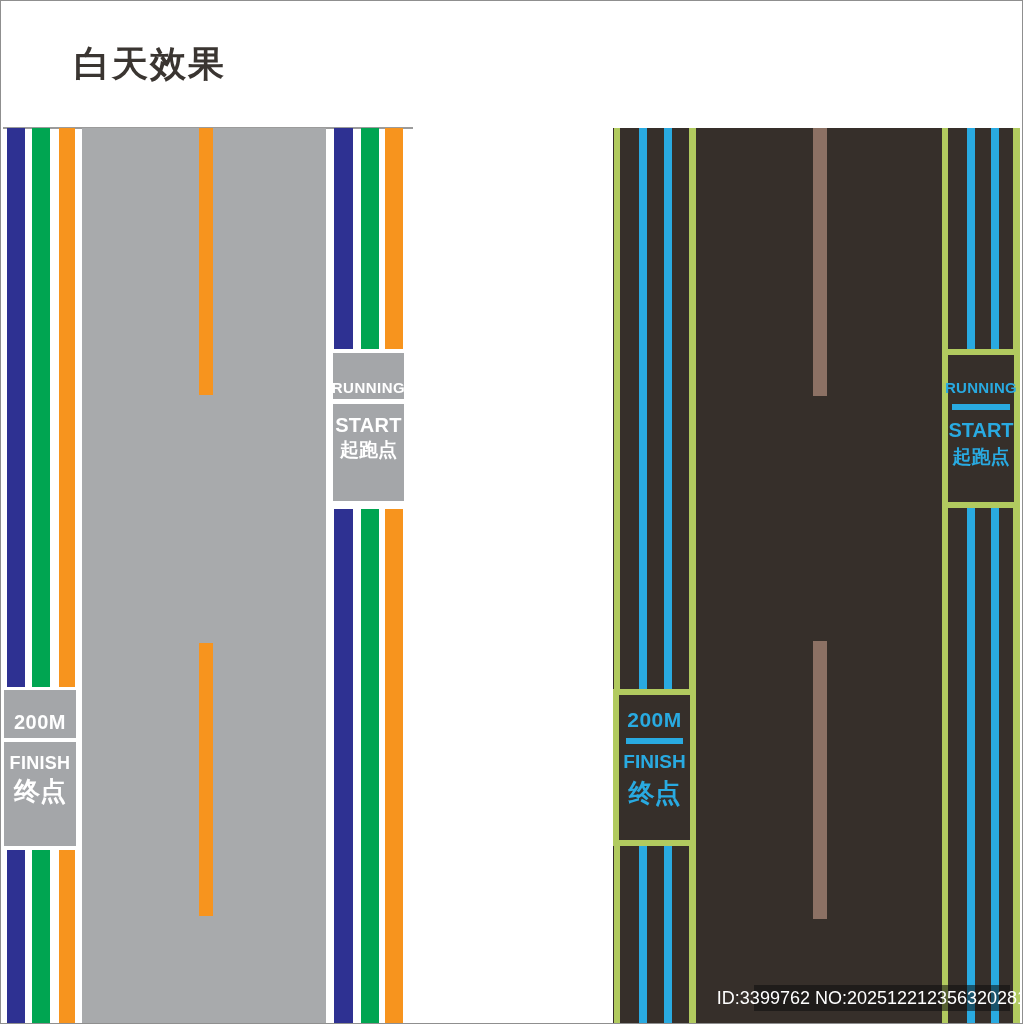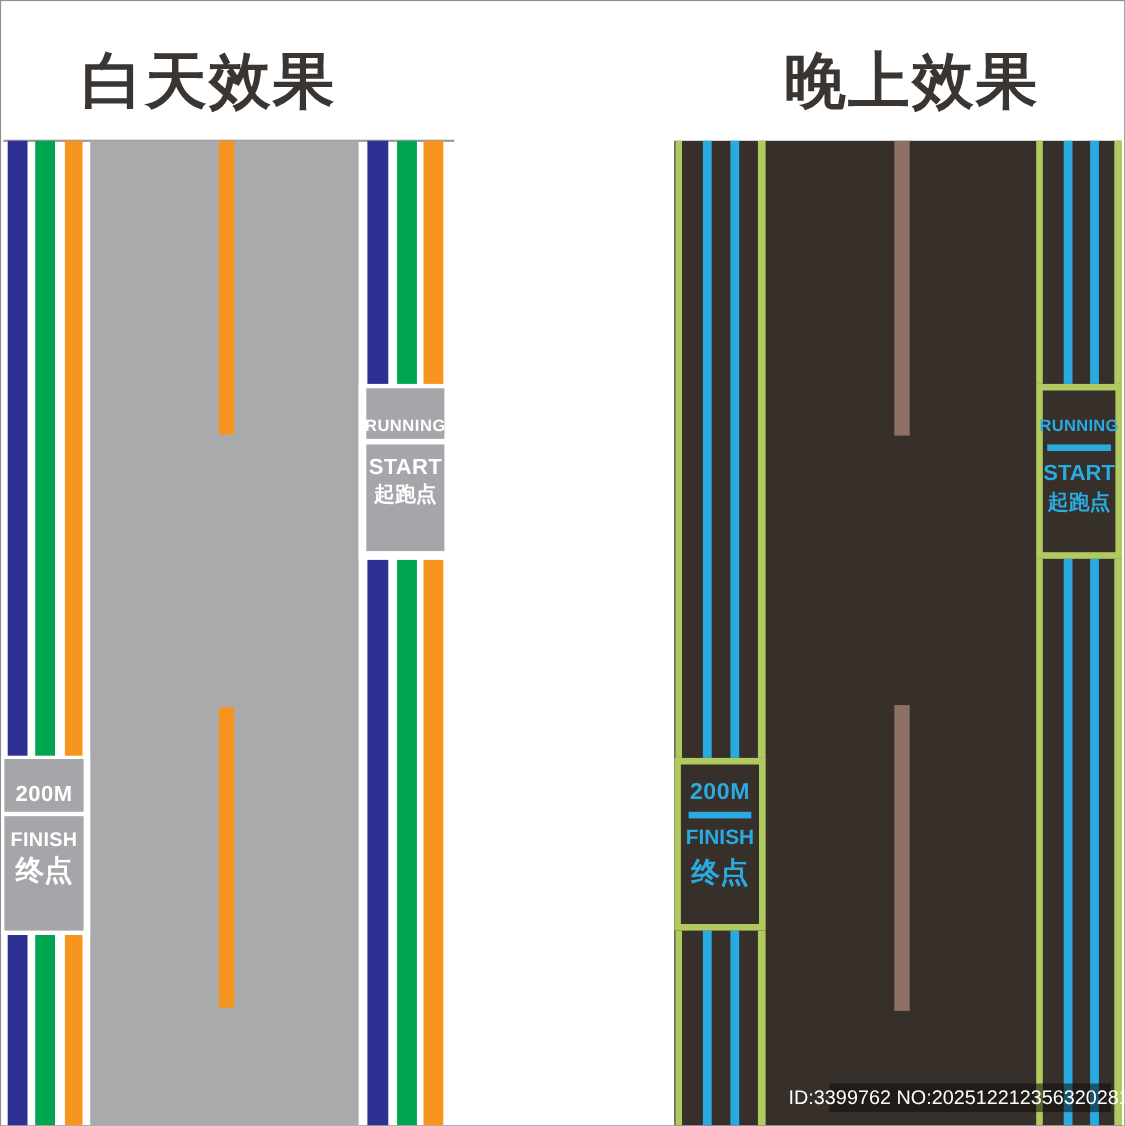--- a/index.html
+++ b/index.html
@@ -3,21 +3,21 @@
 <meta charset="utf-8">
 <style>
   html,body{margin:0;padding:0;background:#ffffff;}
   .canvas{
     position:relative;width:1023px;height:1024px;background:#ffffff;
     border:1px solid #8f8f8f;box-sizing:border-box;overflow:hidden;
     font-family:"Liberation Sans","DejaVu Sans",sans-serif;
   }
   
   .title{
-    position:absolute;top:44px;font-size:56px;font-weight:900;
+    position:absolute;top:44px;font-size:36px;font-weight:900;
     color:var(--title-text,#3a3531);letter-spacing:2px;line-height:1.05;white-space:nowrap;
   }
   .day-title{left:73px;}
   .night-title{left:712px;}
   
   .panel{position:absolute;top:127px;width:407px;height:897px;}
   .day-panel{left:4px;}
   .night-panel{left:612px;background:var(--night-background,#362f2a);}
   .panel-top-line{position:absolute;left:2px;top:126px;width:410px;height:2px;background:#9b9b9b;}
   .vstripe{position:absolute;top:0;bottom:0;}
@@ -87,21 +87,20 @@
     background:rgba(12,12,12,0.55);display:flex;align-items:center;justify-content:center;
   }
   .wm-id span{color:#ffffff;font-size:18px;font-weight:400;white-space:nowrap;letter-spacing:0;}
 </style>
 </head>
 <body>
 
 <div class="canvas">
 
   <div class="title day-title">白天效果</div>
-  <div class="title night-title">晚上效果</div>
 
   <div class="panel-top-line"></div>
 
   <div class="panel day-panel">
     <div class="day-road"></div>
     <div class="vstripe d-blue ds1"></div>
     <div class="vstripe d-green ds2"></div>
     <div class="vstripe d-orange ds3"></div>
     <div class="vstripe d-blue ds4"></div>
     <div class="vstripe d-green ds5"></div>

